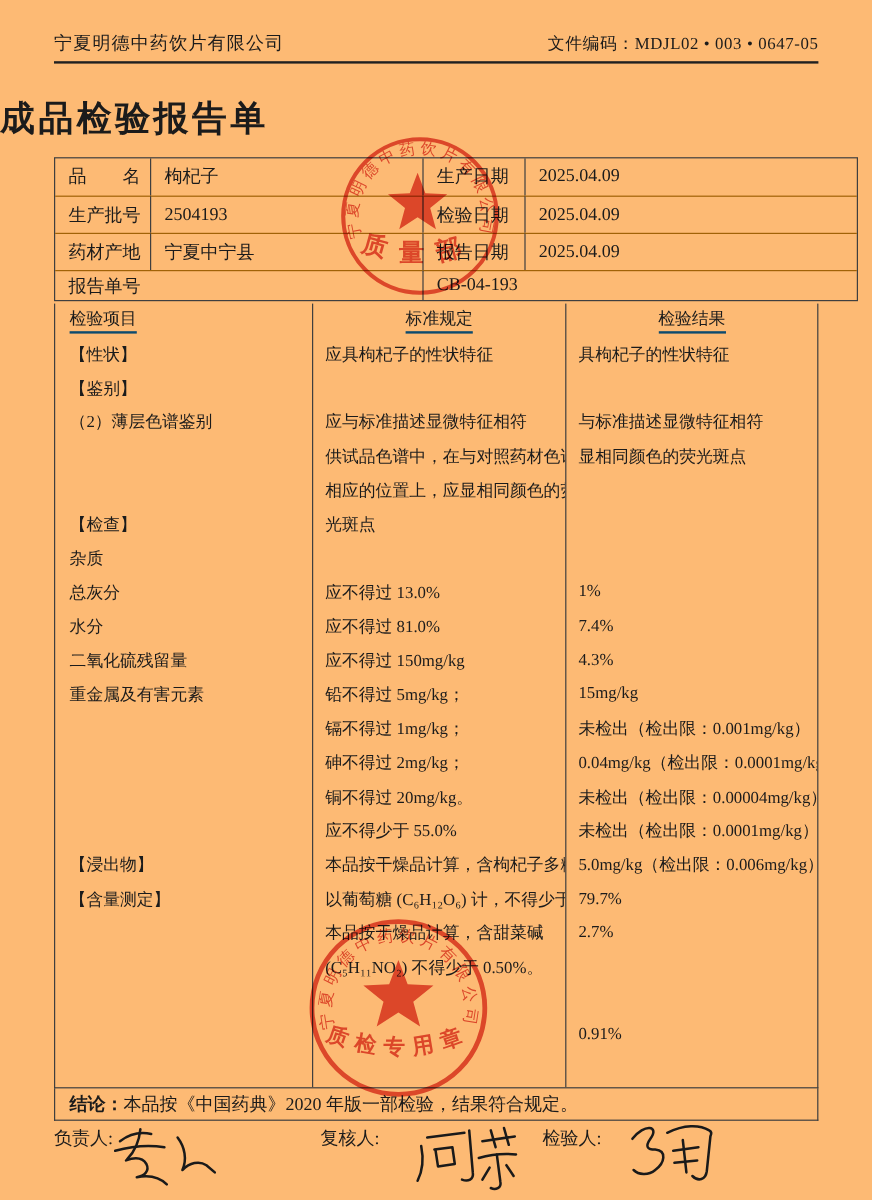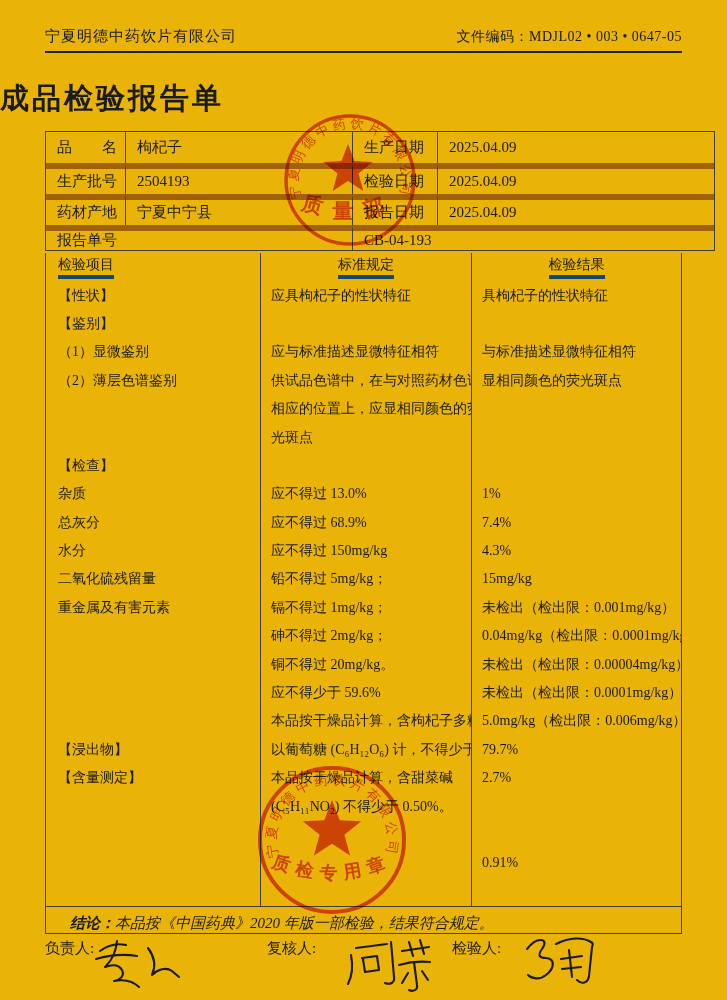--- a/index.html
+++ b/index.html
@@ -1,60 +1,60 @@
 <!DOCTYPE html>
 <html><head>
 <meta charset="utf-8">
 <style>
   * { margin:0; padding:0; box-sizing:border-box; }
   html,body { background:#ffffff; }
   body { font-family:"Liberation Serif","DejaVu Serif",serif; color:#1b1b1b; }
-  .page { position:relative; width:727px; height:1000px; background:#eab308; overflow:hidden; }
+  .page { position:relative; width:727px; height:1000px; background:#fdba74; overflow:hidden; }
 
   
   .hdr-bar { position:absolute; left:45px; right:45px; top:27px;
              display:flex; justify-content:space-between; align-items:flex-end;
              border-bottom:2px solid #202020; padding-bottom:5px; }
   .company { font-size:15px; letter-spacing:1px; }
   .doccode { font-size:14px; letter-spacing:.5px; }
 
   
   .title { position:absolute; left:0; right:0; top:79px; 
            font-size:29px; font-weight:bold; letter-spacing:3px; }
 
   
   .info-table { position:absolute; left:45px; top:131px; width:670px;
                 border:1px solid #3f3f3f; display:grid;
                 grid-template-columns:79px 227px 85px 1fr;
                 grid-template-rows:31px 31px 31px 25px; font-size:15px; }
   .info-table .cell { display:flex; align-items:center; padding-left:11px;
-                      border-left:1px solid #3f3f3f; border-top:6px solid #a16207;
+                      border-left:1px solid #3f3f3f; border-top:1px solid #a16207;
                       white-space:pre; overflow:hidden; }
   .info-table .r1 { border-top:none; }
   .info-table .c1 { border-left:none; }
   .info-table .span2 { grid-column:1 / 3; }
   .info-table .span34 { grid-column:3 / 5; }
 
   
   .main-table { position:absolute; left:45px; top:253px; width:637px; height:654px;
                 border:1px solid #3f3f3f; border-top:none;
                 display:grid; grid-template-columns:214px 211px 1fr; font-size:14px; }
   .col { border-left:1px solid #3f3f3f; overflow:hidden; }
   .col.first { border-left:none; }
   .band { height:28.4px; display:flex; align-items:center; white-space:pre; }
   .col-items .band { padding-left:12px; }
   .col-std .band, .col-res .band { padding-left:10px; }
   .band.head { justify-content:center; padding-left:0 !important; }
   .col-items .band.head { justify-content:flex-start; padding-left:12px !important; }
-  .uline { border-bottom:4px solid #0c4a6e; padding-bottom:1px; }
+  .uline { border-bottom:2px solid #0c4a6e; padding-bottom:1px; }
 
   
   .conclusion { position:absolute; left:45px; top:907px; width:637px; height:27px;
                 border:1px solid #3f3f3f; border-top:none; display:flex;
-                align-items:flex-end; padding-left:24px; font-size:15px; white-space:pre;font-style:italic; }
+                align-items:center; padding-left:12px; font-size:15px; white-space:pre; }
   .conclusion b { font-weight:bold; }
 
   
   .sig-row { position:absolute; left:45px; top:936px; width:637px; height:60px; font-size:15px; }
   .sig-label { position:absolute; top:3px; white-space:pre; }
   .lab1 { left:0; } .lab2 { left:222px; } .lab3 { left:407px; }
 
   
   .overlay { position:absolute; left:0; top:0; width:727px; height:1000px; pointer-events:none; }
   .stamp-part { mix-blend-mode:multiply; }
@@ -90,21 +90,20 @@
     <div class="cell c1 span2">报告单号</div>
     <div class="cell span34">CB-04-193</div>
   </div>
 
   <div class="main-table">
     <div class="col col-items first">
       <div class="band head"><span class="uline">检验项目</span></div>
       <div>
           <div class="band">【性状】</div>
           <div class="band">【鉴别】</div>
-          <div class="band">（1）显微鉴别</div>
           <div class="band">（2）薄层色谱鉴别</div>
           <div class="band"></div>
           <div class="band"></div>
           <div class="band">【检查】</div>
           <div class="band">杂质</div>
           <div class="band">总灰分</div>
           <div class="band">水分</div>
           <div class="band">二氧化硫残留量</div>
           <div class="band">重金属及有害元素</div>
           <div class="band"></div>
@@ -123,27 +122,27 @@
       <div class="band head"><span class="uline">标准规定</span></div>
       <div>
           <div class="band">应具枸杞子的性状特征</div>
           <div class="band"></div>
           <div class="band">应与标准描述显微特征相符</div>
           <div class="band">供试品色谱中，在与对照药材色谱</div>
           <div class="band">相应的位置上，应显相同颜色的荧</div>
           <div class="band">光斑点</div>
           <div class="band"></div>
           <div class="band">应不得过 13.0%</div>
-          <div class="band">应不得过 68.9%</div>
+          <div class="band">应不得过 81.0%</div>
           <div class="band">应不得过 150mg/kg</div>
           <div class="band">铅不得过 5mg/kg；</div>
           <div class="band">镉不得过 1mg/kg；</div>
           <div class="band">砷不得过 2mg/kg；</div>
           <div class="band">铜不得过 20mg/kg。</div>
-          <div class="band">应不得少于 59.6%</div>
+          <div class="band">应不得少于 55.0%</div>
           <div class="band">本品按干燥品计算，含枸杞子多糖</div>
           <div class="band">以葡萄糖 (C₆H₁₂O₆) 计，不得少于</div>
           <div class="band">本品按干燥品计算，含甜菜碱</div>
           <div class="band">(C₅H₁₁NO₂) 不得少于 0.50%。</div>
         </div>
     </div>
     <div class="col col-res">
       <div class="band head"><span class="uline">检验结果</span></div>
       <div>
           <div class="band">具枸杞子的性状特征</div>

